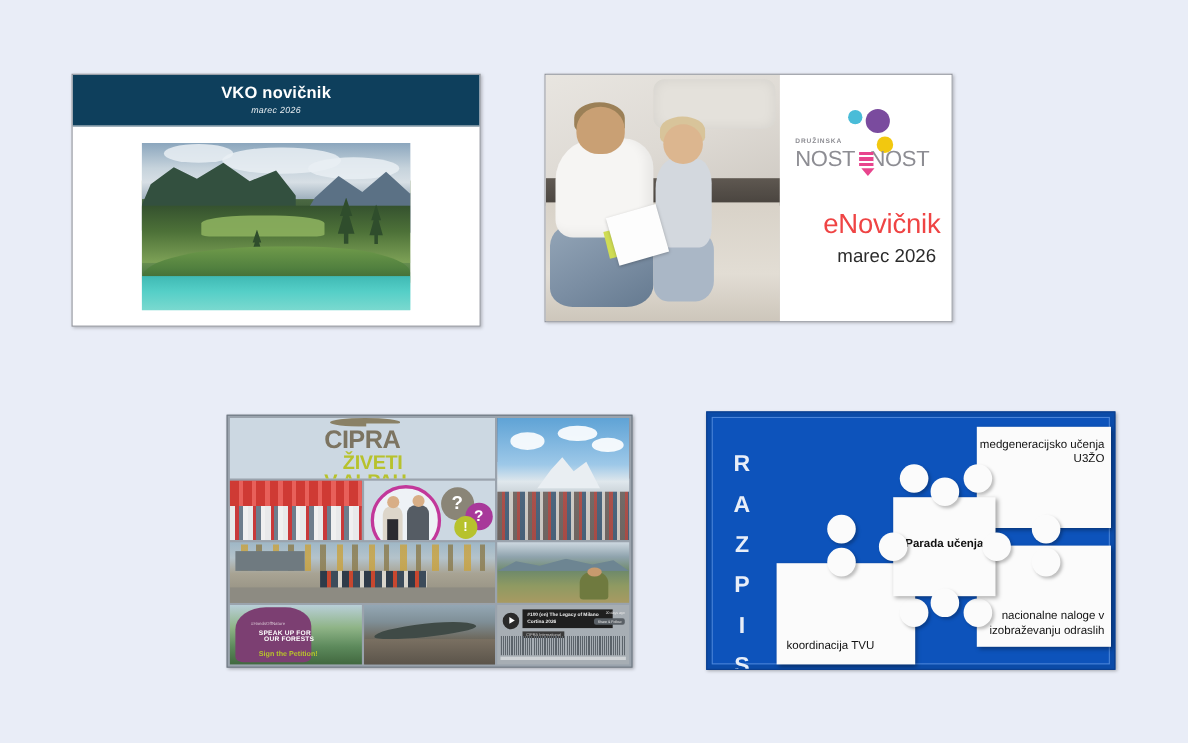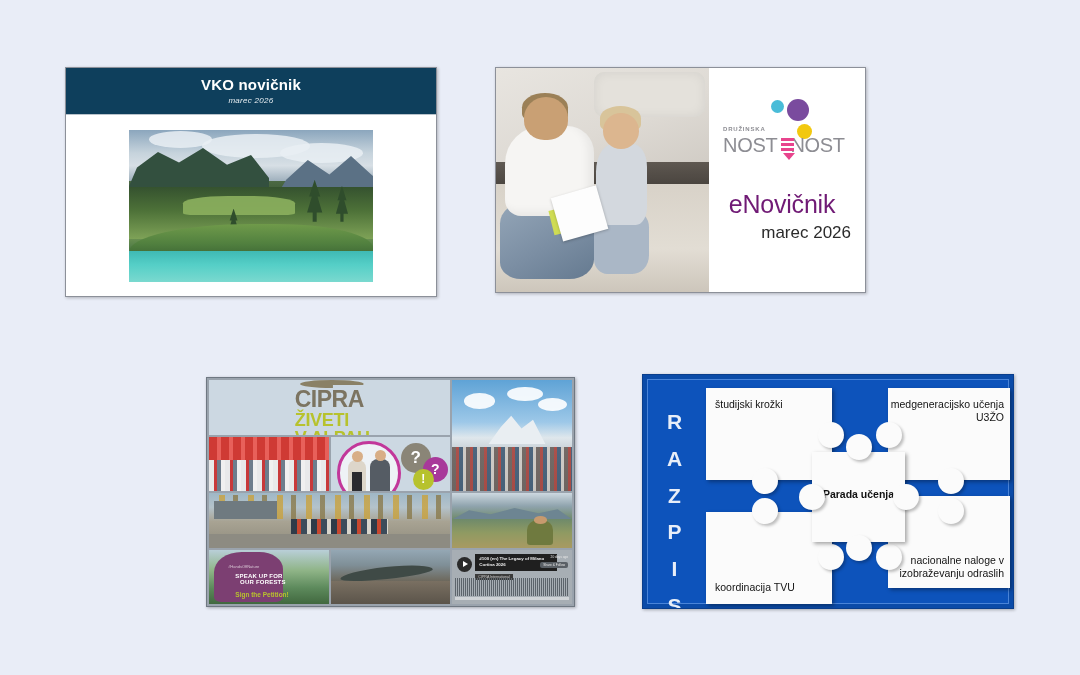--- a/index.html
+++ b/index.html
@@ -89,22 +89,22 @@
   #card-dp .logo .dot{position:absolute;border-radius:50%;}
   #card-dp .logo .d-cyan{left:48px;top:2px;width:13px;height:13px;background:#49bcd8;}
   #card-dp .logo .d-purple{left:64px;top:1px;width:22px;height:22px;background:#7a4b9e;}
   #card-dp .logo .d-yellow{left:74px;top:26px;width:15px;height:15px;background:#f2c80f;}
   #card-dp .logo .sub{position:absolute;left:0;top:28px;font-size:6px;letter-spacing:.8px;color:#8d8d93;font-weight:bold;}
   #card-dp .logo .main{position:absolute;left:0;top:36px;font-size:20px;letter-spacing:-.3px;color:#8d8d93;font-weight:normal;white-space:nowrap;}
   #card-dp .logo .ebar{position:absolute;left:58px;top:40px;width:13px;height:13px;
     background:repeating-linear-gradient(180deg,#e8448d 0 3px,#fff 3px 5px);}
   #card-dp .logo .tri{position:absolute;left:60px;top:55px;width:0;height:0;
     border-left:6px solid transparent;border-right:6px solid transparent;border-top:7px solid #e8448d;}
-  #card-dp .enov{position:absolute;left:0;right:10px;top:122px;text-align:center;
-    font-size:25px;color:#701a75;letter-spacing:-.2px;}
+  #card-dp .enov{position:absolute;left:0;right:10px;top:122px;text-align:right;
+    font-size:25px;color:#ef4444;letter-spacing:-.2px;}
   #card-dp .mrc{position:absolute;left:0;right:14px;top:155px;text-align:right;
     font-size:17px;color:#2b2b2b;}
 
   
   #card-cipra{
     left:206px;top:377px;width:369px;height:230px;
     background:#9aa3ad;border:1px solid #6f7882;
     box-shadow:1px 1px 3px rgba(0,0,0,.3);
     display:grid;grid-template-columns:1fr 1fr 1fr;grid-template-rows:1fr 1fr 1fr 1fr;gap:2px;padding:2px;
   }
@@ -113,21 +113,21 @@
   .t-logo{grid-column:1/3;grid-row:1/2;background:#ccd8e2;display:flex;align-items:center;flex-direction:column;}
   .t-logo .ring{width:56px;height:56px;margin-left:4px;border:4px solid #8a8166;border-radius:50%;
     position:relative;clip-path:polygon(0 0,100% 0,100% 62%,52% 62%,52% 100%,0 100%);}
   .t-logo .pk{position:absolute;left:6px;top:16px;width:44px;height:26px;
     background:#8a8166;clip-path:polygon(0% 100%,26% 38%,42% 62%,62% 16%,100% 100%);
     -webkit-mask:linear-gradient(#000,#000);}
   .t-logo .pk::after{content:"";position:absolute;left:3px;top:4px;width:38px;height:22px;background:#ccd8e2;
     clip-path:polygon(0% 100%,26% 40%,42% 64%,62% 20%,100% 100%);}
   .t-logo .txt{margin-left:5px;line-height:1;}
   .t-logo .c1{font-size:23px;font-weight:bold;color:#7c7461;letter-spacing:-.5px;}
-  .t-logo .c2{font-size:18px;font-weight:bold;color:#b7c22d;letter-spacing:-.3px;}
+  .t-logo .c2{font-size:18px;font-weight:bold;color:#b7c22d;letter-spacing:-.3px;margin-left:17px;}
   .t-logo .c3{font-size:18px;font-weight:bold;color:#b7c22d;letter-spacing:-.3px;}
   
   .t-ermine{grid-column:3/4;grid-row:1/2;
     background:linear-gradient(135deg,#6d3f36 0%,#8a5044 40%,#cfd3d6 55%,#7a4940 75%,#5e352e 100%);}
   .t-ermine .an{position:absolute;left:38%;top:40%;width:42%;height:30%;background:#f2f0ec;border-radius:50% 42% 40% 48%;transform:rotate(-12deg);}
   .t-ermine .sn{position:absolute;left:0;bottom:0;width:100%;height:26%;background:#e3e7ea;opacity:.75;}
   
   .t-alps{grid-column:3/4;grid-row:1/3;
     background:linear-gradient(180deg,#5fa3d6 0%,#9dc8e8 38%,#dfe7ec 52%,#b9c2c9 70%,#8d959c 100%);}
   .t-alps .cl{position:absolute;background:#fff;border-radius:50%;opacity:.9;}
@@ -384,23 +384,20 @@
 
     <div class="razpis">
       <div>R</div>
       <div>A</div>
       <div>Z</div>
       <div>P</div>
       <div>I</div>
       <div>S</div>
     </div>
 
-    <div class="pz" id="pz-tl">
-      <div class="lbl">študijski krožki</div>
-    </div>
     <div class="knob" style="left:170px;top:42px;width:26px;height:26px;"></div>
     <div class="knob" style="left:104px;top:88px;width:26px;height:26px;"></div>
 
     <div class="pz" id="pz-tr">
       <div class="lbl">medgeneracijsko učenja U3ŽO</div>
     </div>
     <div class="knob" style="left:228px;top:42px;width:26px;height:26px;"></div>
     <div class="knob" style="left:290px;top:88px;width:26px;height:26px;"></div>
 
     <div class="pz" id="pz-bl">

